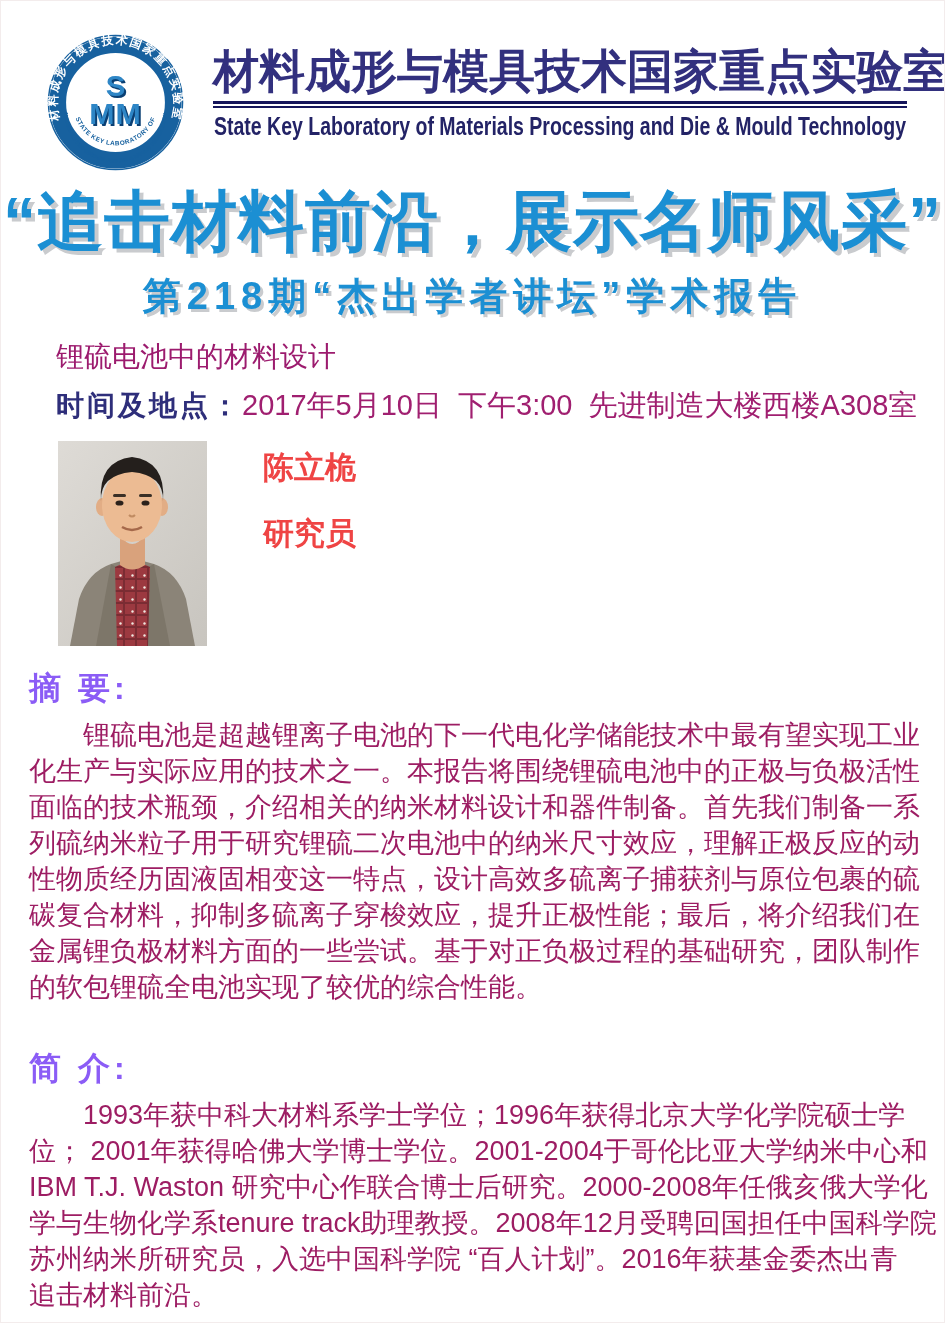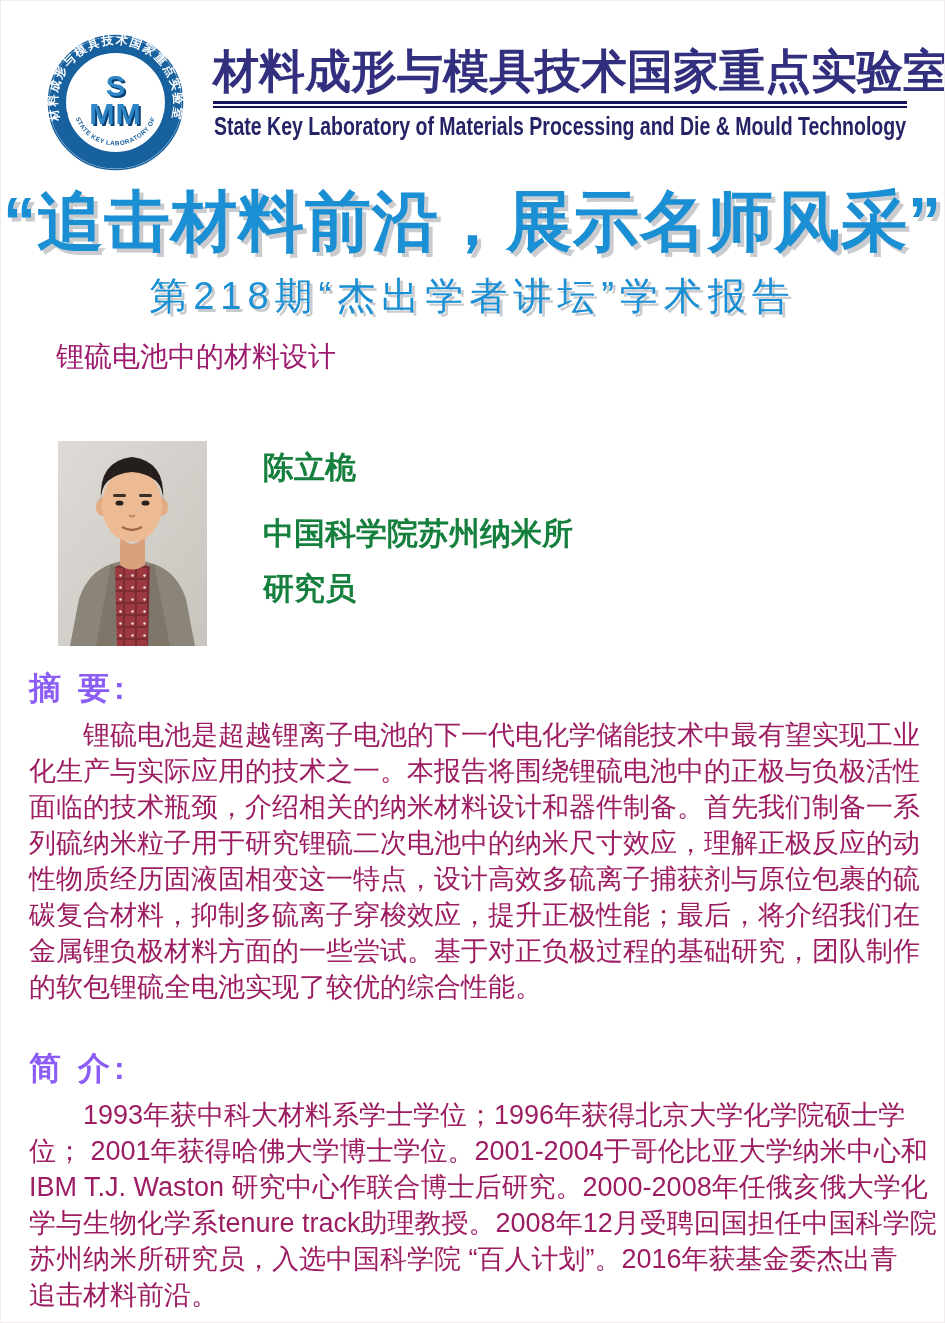--- a/index.html
+++ b/index.html
@@ -21,37 +21,37 @@
   }
   .en-title-svg { display:block; margin-top:2px; }
   
   .headline1 {
     position:absolute; left:0; right:0; top:176px; text-align:center;
     font-size:66px; font-weight:bold; color:#1b8fd3; white-space:pre;
     text-shadow:4px 4px 0 #c9cbce; letter-spacing:1px;
   }
   .headline2 {
     position:absolute; left:0; right:0; top:270px; text-align:center;
-    font-size:38px; font-weight:normal; color:#1b8fd3; white-space:pre;
+    font-size:38px; font-weight:bold; color:#1b8fd3; white-space:pre;
     text-shadow:3px 3px 0 #c9cbce; letter-spacing:6px;
   }
   
   .details { position:absolute; left:55px; top:337px; }
   .detail-row { display:flex; align-items:baseline; margin-bottom:10px; }
   .detail-label {
     font-size:28px; font-weight:bold; color:#2e2e7a;
     letter-spacing:3px; white-space:pre;
   }
   .detail-value {
     font-size:28px; font-weight:400; color:#9c1b6e; white-space:pre;text-align:center;
   }
   .detail-value.place { font-size:29px; color:#a01f70; }
   
   .photo { position:absolute; left:57px; top:440px; }
-  .speaker-info { position:absolute; left:262px; top:448px; color:#15803d; }
+  .speaker-info { position:absolute; left:262px; top:448px; color:#ef4444; }
   .sp-line { font-size:31px; font-weight:600; white-space:pre; line-height:38px; }
   .sp-name { margin-bottom:28px; }
   .sp-aff  { margin-bottom:17px; }
   
   .sec-heading {
     position:absolute; left:28px; font-size:32px; font-weight:bold;
     color:#8b5cf6; letter-spacing:4px; white-space:pre;
   }
   .abstract-heading { top:666px; }
   .bio-heading { top:1046px; }
@@ -102,20 +102,24 @@
     </svg>
   </div>
 
   <div class="headline1">“追击材料前沿，展示名师风采”</div>
   <div class="headline2">第218期“杰出学者讲坛”学术报告</div>
 
   <div class="details">
     <div class="detail-row">
       <span class="detail-value">锂硫电池中的材料设计</span>
     </div>
+    <div class="detail-row">
+      <span class="detail-label">时间及地点：</span>
+      <span class="detail-value place">2017年5月10日  下午3:00  先进制造大楼西楼A308室</span>
+    </div>
   </div>
 
   <svg class="photo" width="149" height="205" viewBox="0 0 149 205" aria-hidden="true">
     <defs>
       <linearGradient id="pbg" x1="0" y1="0" x2="1" y2="1">
         <stop offset="0" stop-color="#dedbd6"></stop>
         <stop offset="1" stop-color="#c8c5bf"></stop>
       </linearGradient>
       <pattern id="plaid" width="12" height="12" patternUnits="userSpaceOnUse">
         <rect width="12" height="12" fill="#9c3940"></rect>
@@ -139,21 +143,20 @@
       <rect x="81" y="53" width="13" height="3" rx="1.5" fill="#3a2f26"></rect>
       <ellipse cx="61.5" cy="62" rx="4" ry="2.6" fill="#2b211b"></ellipse>
       <ellipse cx="87.5" cy="62" rx="4" ry="2.6" fill="#2b211b"></ellipse>
       <path d="M71,74 Q74,77 77,74" stroke="#c08b62" stroke-width="2" fill="none"></path>
       <path d="M64,86 Q74,92 84,86" stroke="#a5684a" stroke-width="2.5" fill="none"></path>
     </g>
   </svg>
 
   <div class="speaker-info">
     <div class="sp-line sp-name">陈立桅</div>
-    <div class="sp-line sp-aff">中国科学院苏州纳米所</div>
     <div class="sp-line">研究员</div>
   </div>
 
   <div class="sec-heading abstract-heading">摘 要:</div>
   <div class="body-text abstract-body">
     <div class="line indent">锂硫电池是超越锂离子电池的下一代电化学储能技术中最有望实现工业</div>
     <div class="line">化生产与实际应用的技术之一。本报告将围绕锂硫电池中的正极与负极活性</div>
     <div class="line">面临的技术瓶颈，介绍相关的纳米材料设计和器件制备。首先我们制备一系</div>
     <div class="line">列硫纳米粒子用于研究锂硫二次电池中的纳米尺寸效应，理解正极反应的动</div>
     <div class="line">性物质经历固液固相变这一特点，设计高效多硫离子捕获剂与原位包裹的硫</div>

